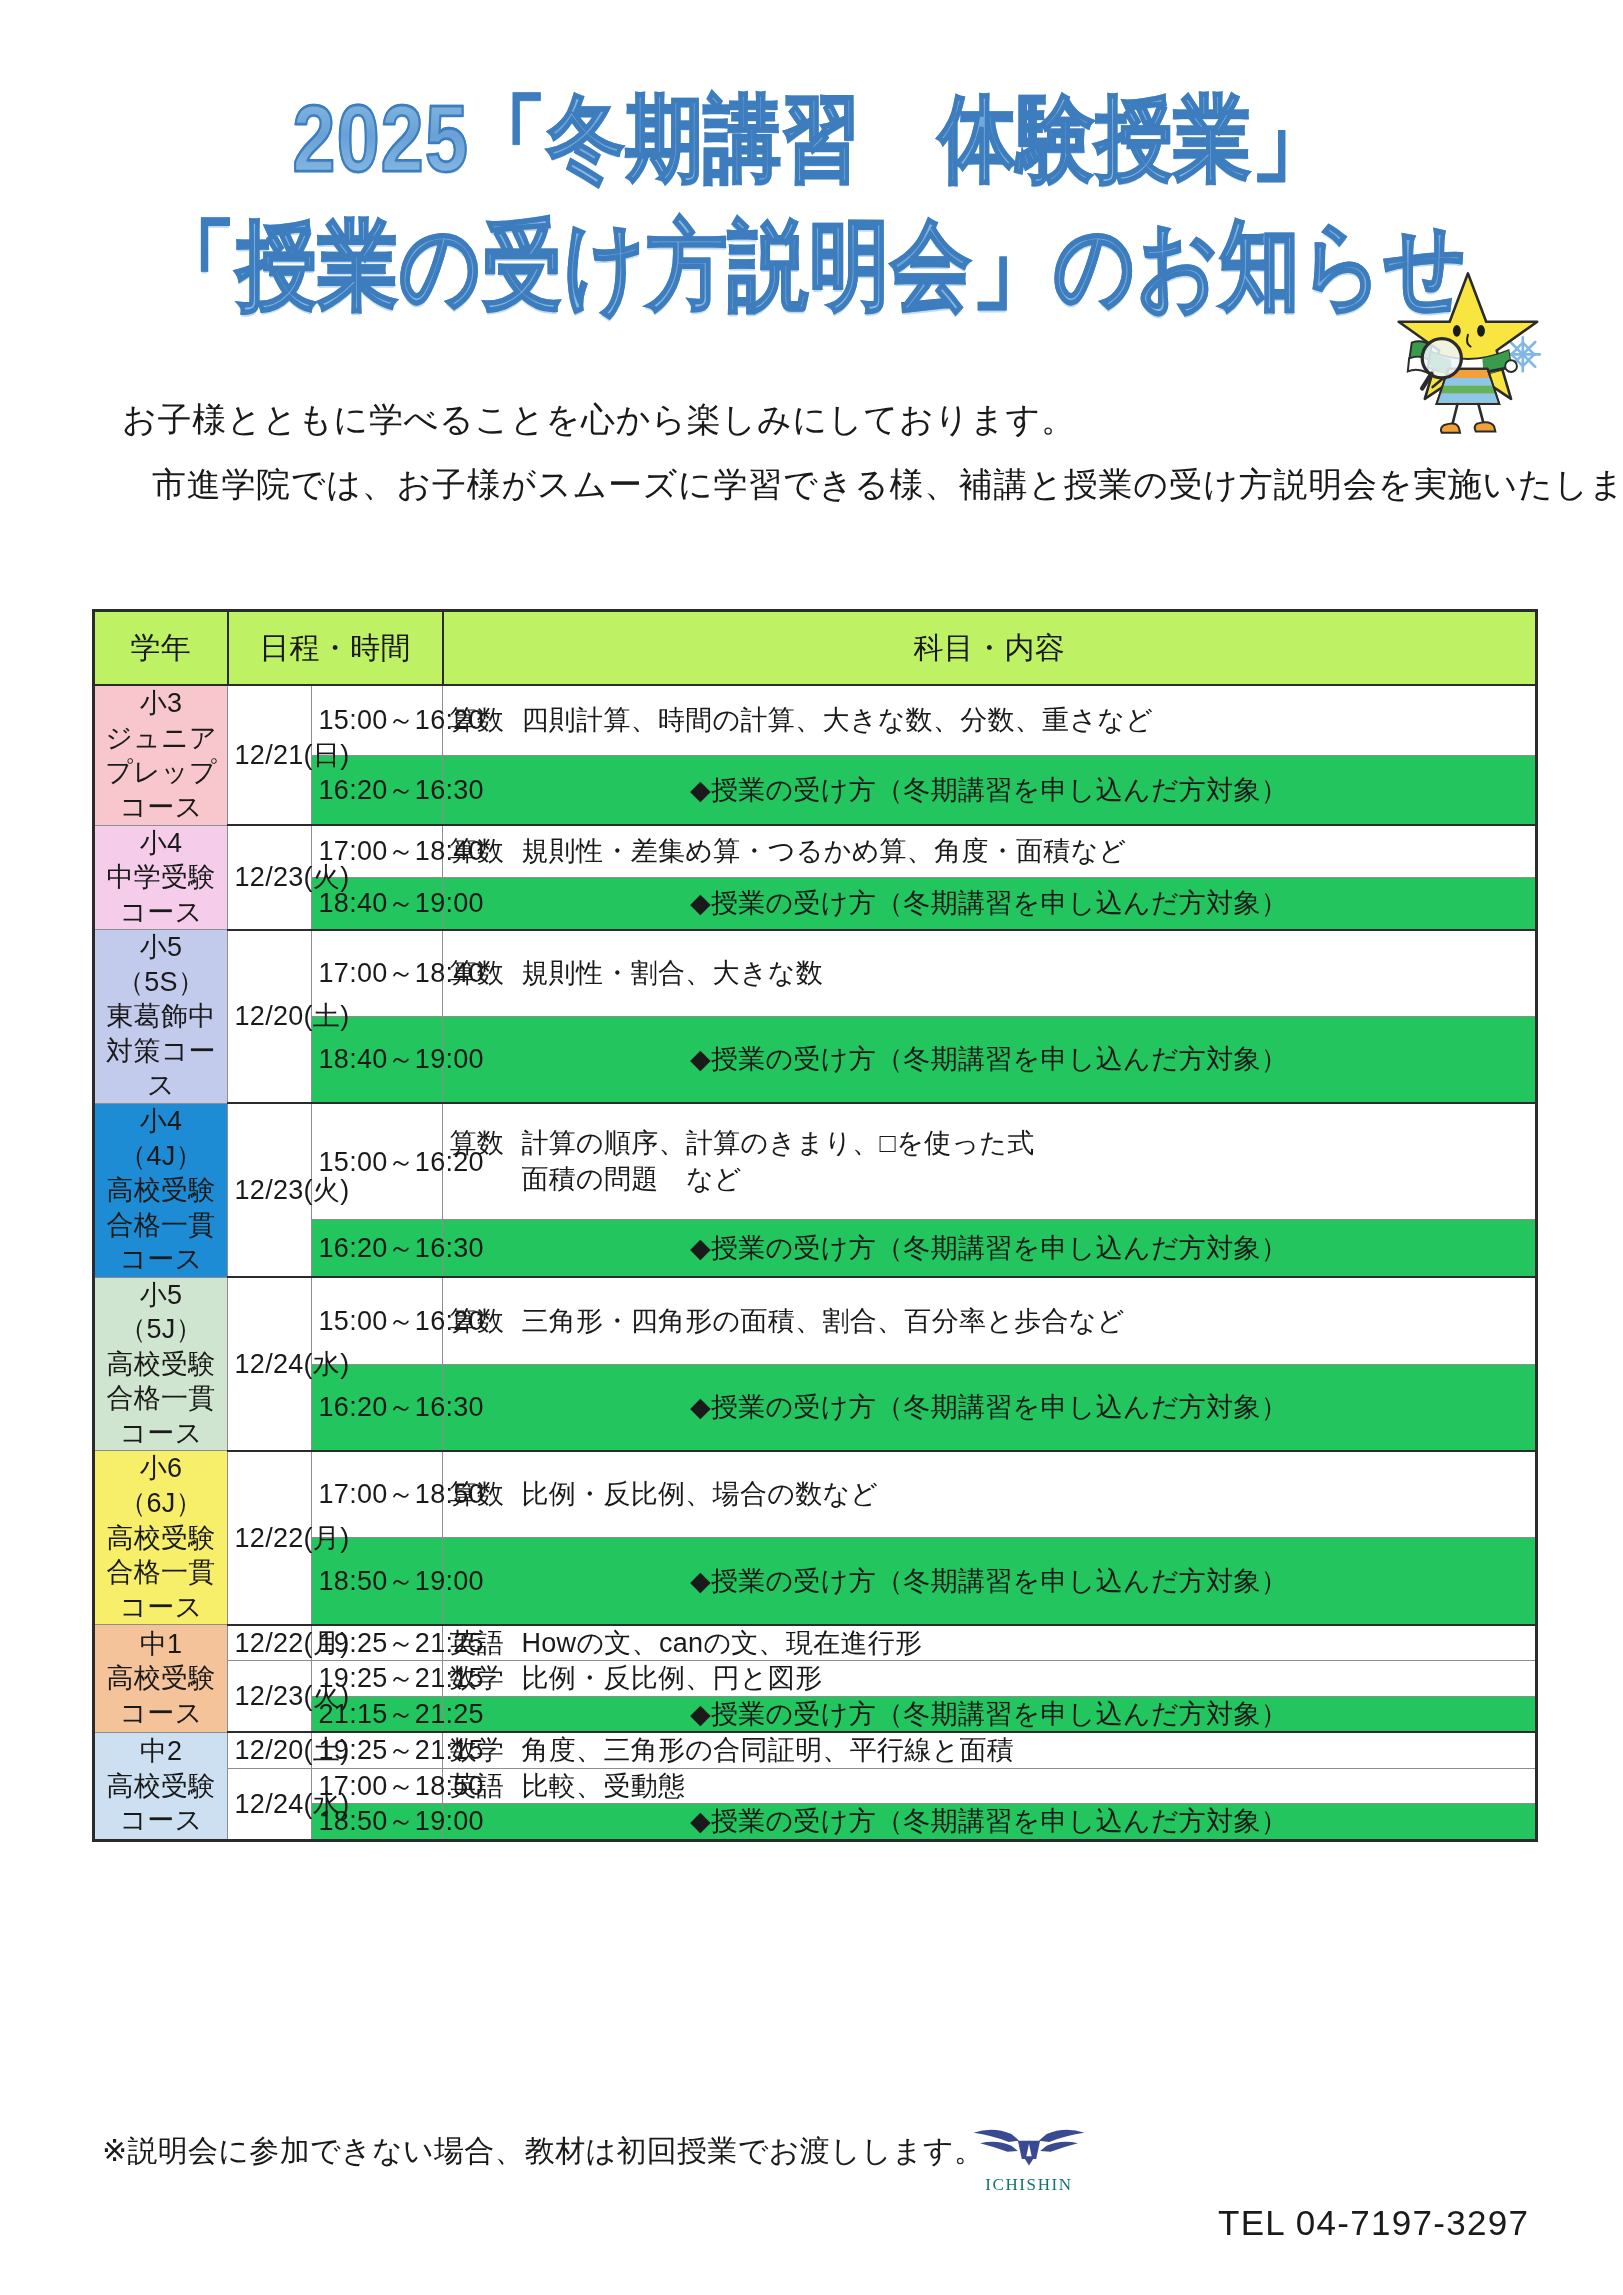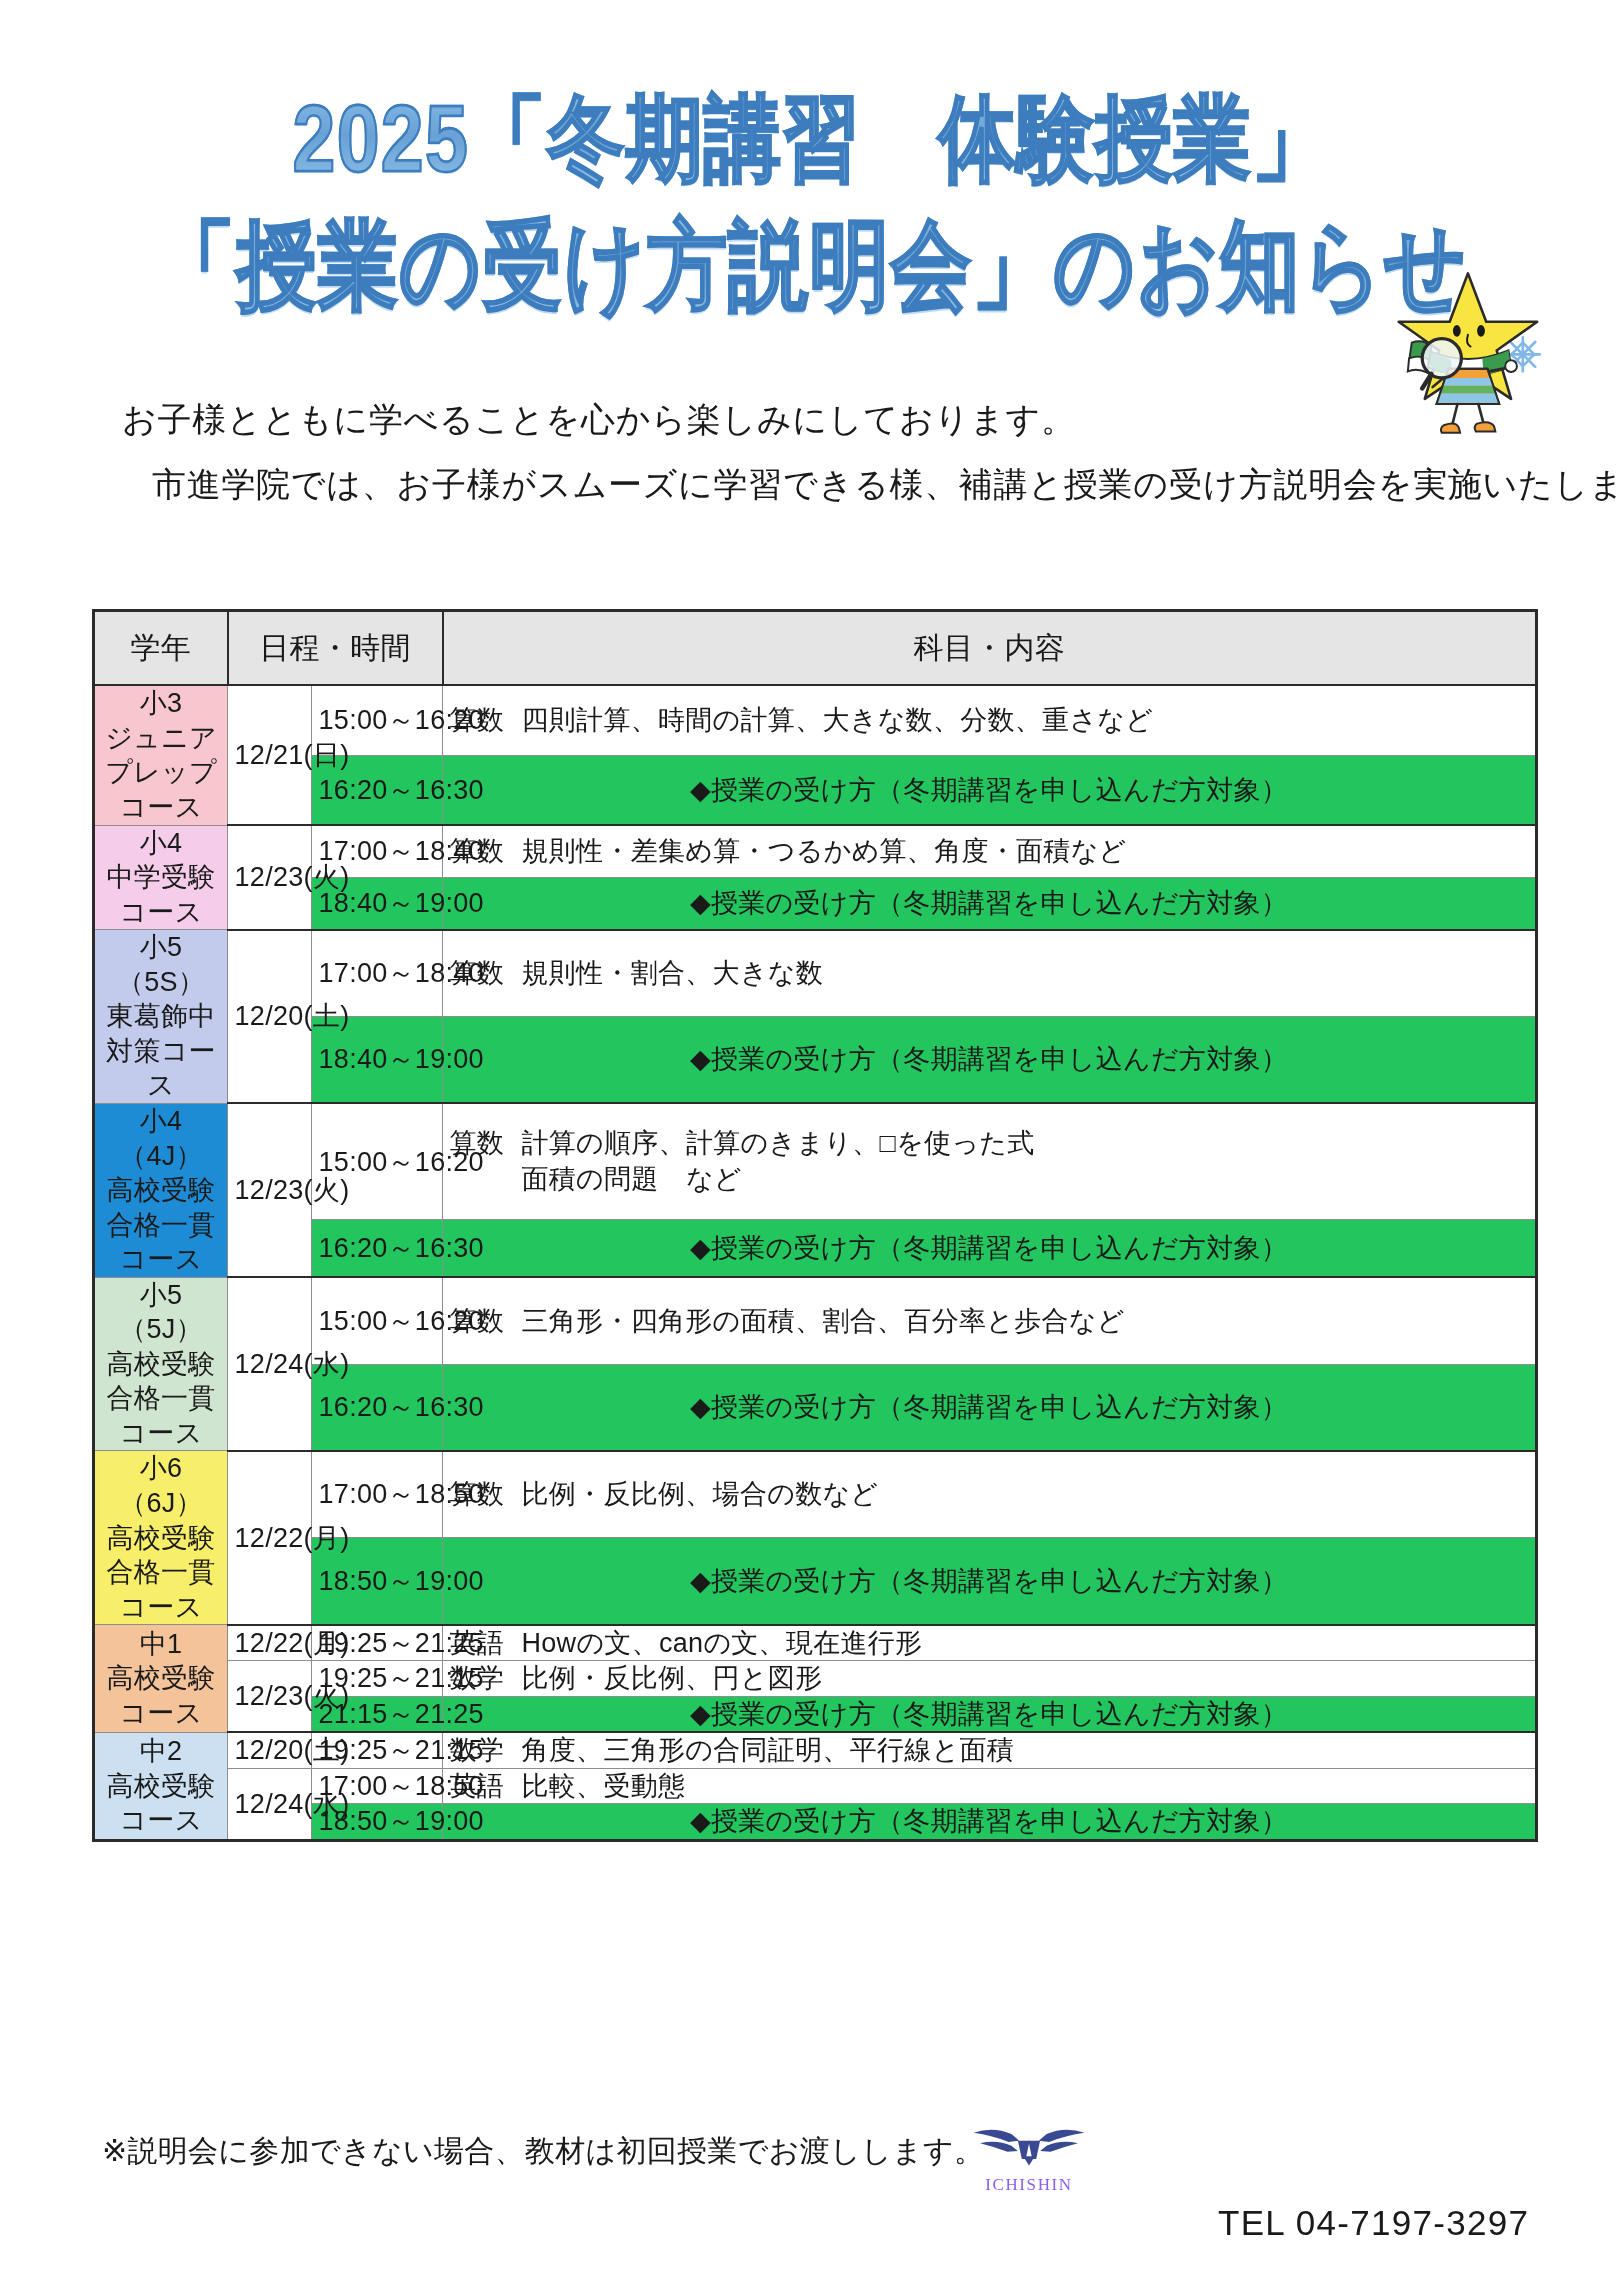--- a/index.html
+++ b/index.html
@@ -115,21 +115,21 @@
     border-right: 2px solid #6e6e6e;
   }
   td.content { text-align: left; padding-left: 17px; }
   td.content .subj { display: inline-block; min-width: 72px; }
   td.content .detail { display: inline-block; }
   td.content.two-line { line-height: 1.32; }
   td.content.two-line .subj { vertical-align: top; }
   td.content.two-line .detail { white-space: pre-line; }
 
   tr.hdr td {
-    background: #e5e5e5;
+    background: #bef264;
     text-align: center;
     font-size: 30px;
     padding: 17px 0;
     border: 2px solid #2b2b2b;
     border-bottom: 2.6px solid #2b2b2b;
     margin-top: 20px;
   }
   tr.hdr td.grade { border-right: 2.6px solid #2b2b2b; }
 
   tr.info td.time, tr.info td.content { background: #22c55e; margin-top: 13px; }
@@ -158,21 +158,21 @@
     position: absolute;
     left: 963px;
     top: 0px;
     width: 124px;
     text-align: center;
   }
   .logo-text {
     font-family: "Liberation Serif", "DejaVu Serif", serif;
     font-size: 17px;
     letter-spacing: 1.6px;
-    color: #8b5cf6;
+    color: #0f766e;
     margin-top: -2.6px;
   }
   .footer-school {
     position: absolute;
     left: 1185px;
     top: 11.8px;
     font-size: 34px;
     letter-spacing: 1.3px;
     white-space: nowrap;
     font-weight: 500;

